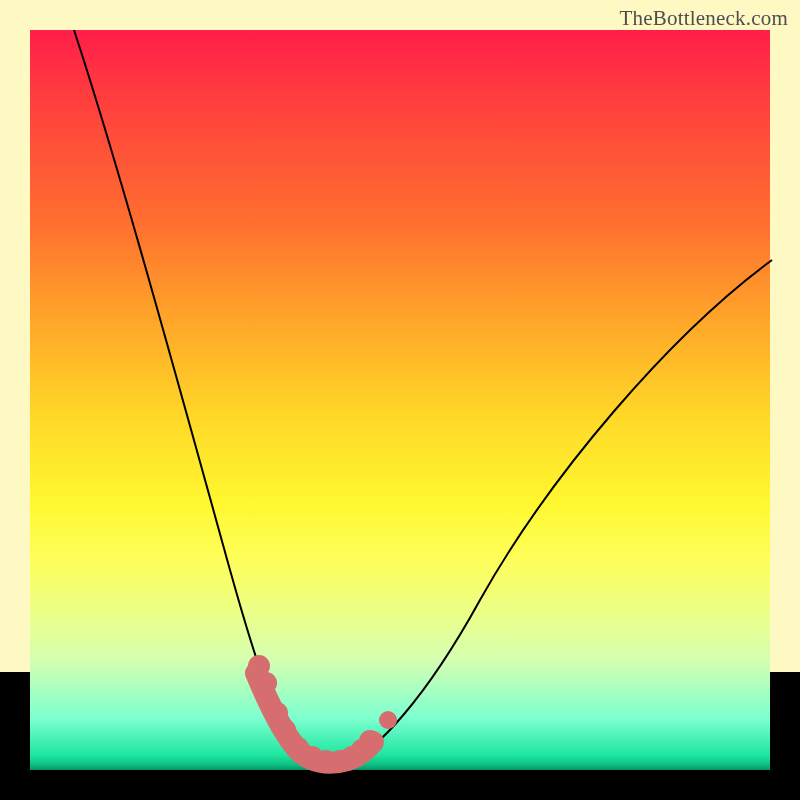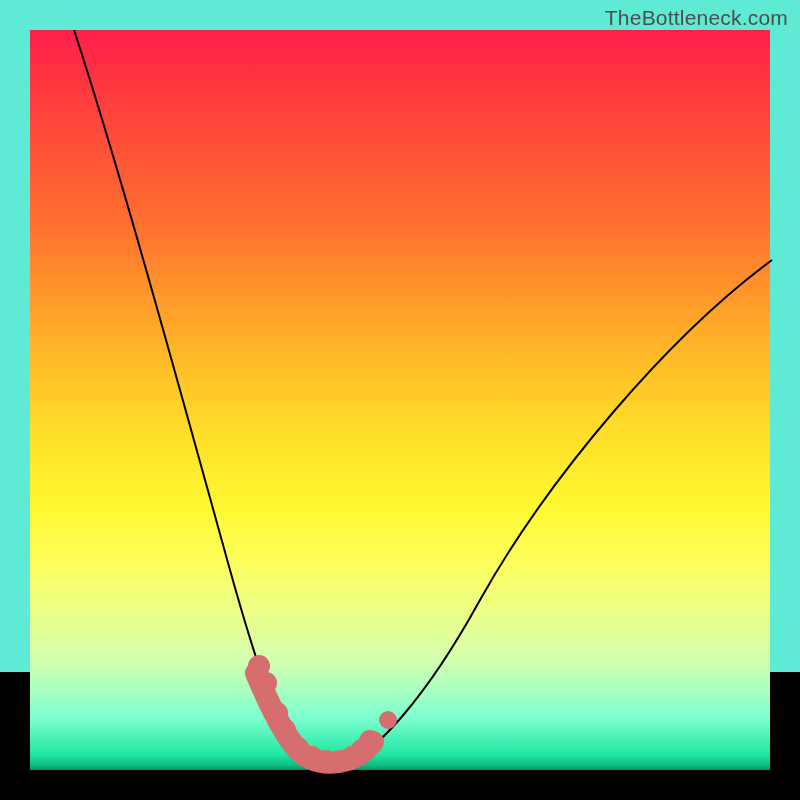--- a/index.html
+++ b/index.html
@@ -10,21 +10,22 @@
     background: #000;
     overflow: hidden;
     font-family: Arial, Helvetica, sans-serif;
   }
   .frame {
     position: absolute;
     left: 0;
     top: 0;
     width: 800px;
     height: 672px;
-    background: #5eead4;
+    background: #fef9c3;
+    font-family: Liberation Serif, serif;
   }
   .plot {
     position: absolute;
     left: 30px;
     top: 30px;
     width: 740px;
     height: 740px;
     
     background: linear-gradient(
       to bottom,

